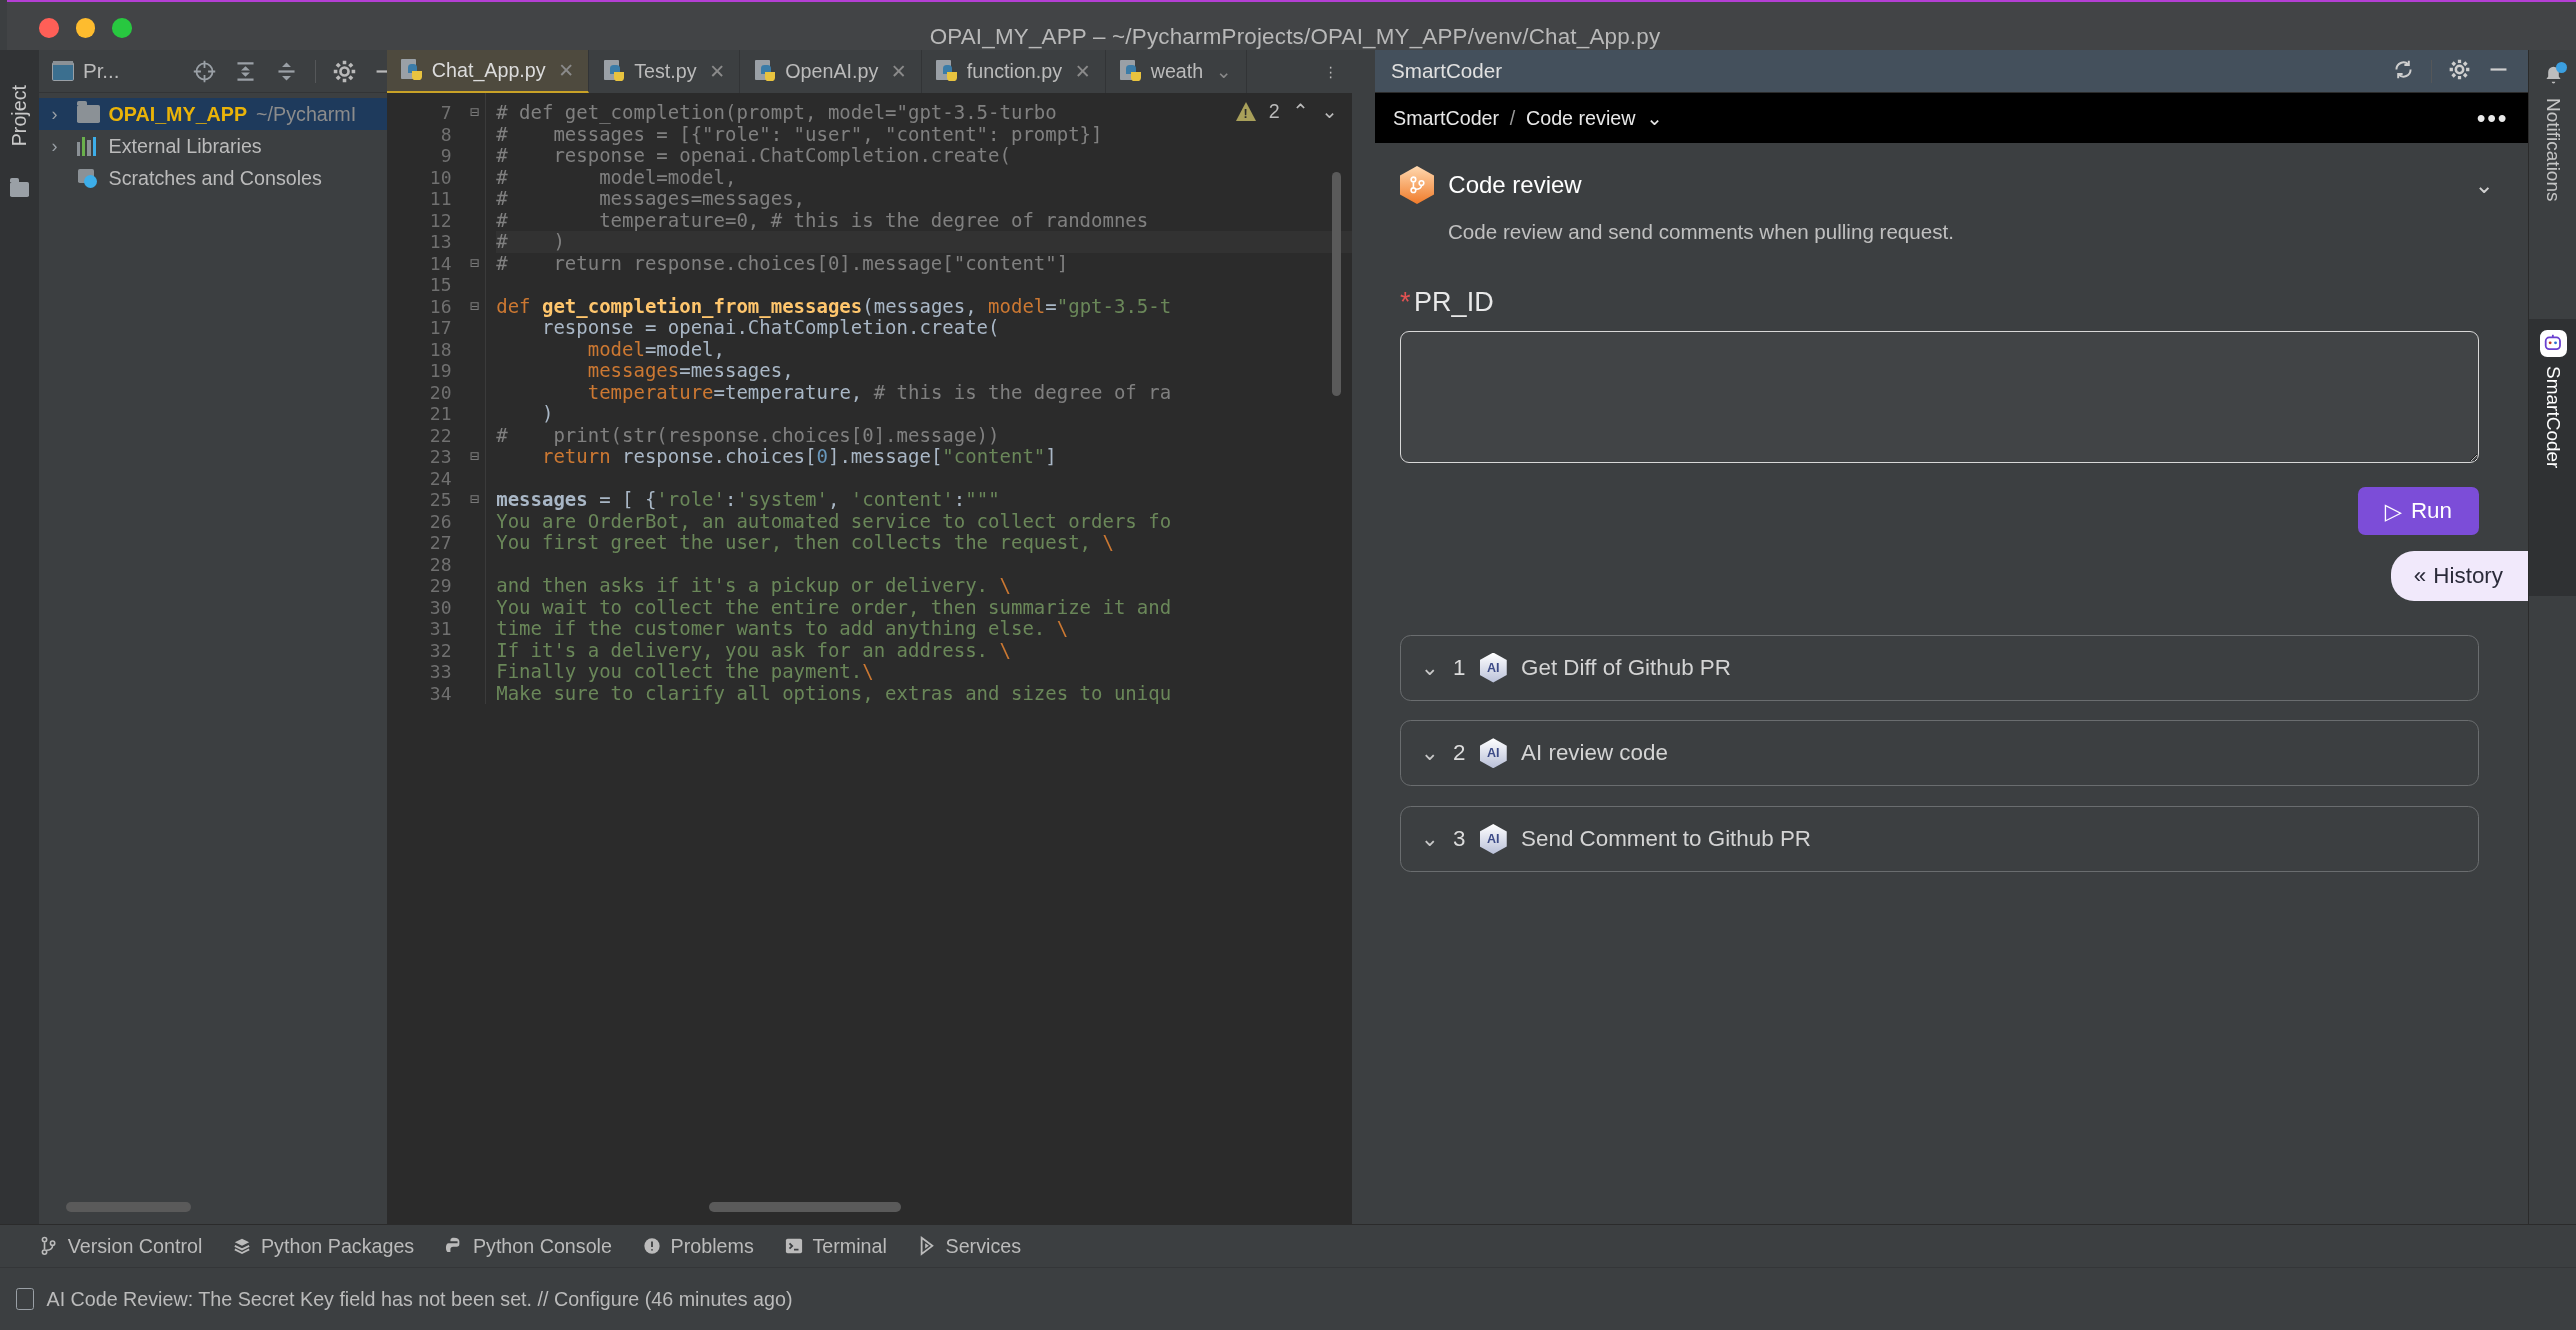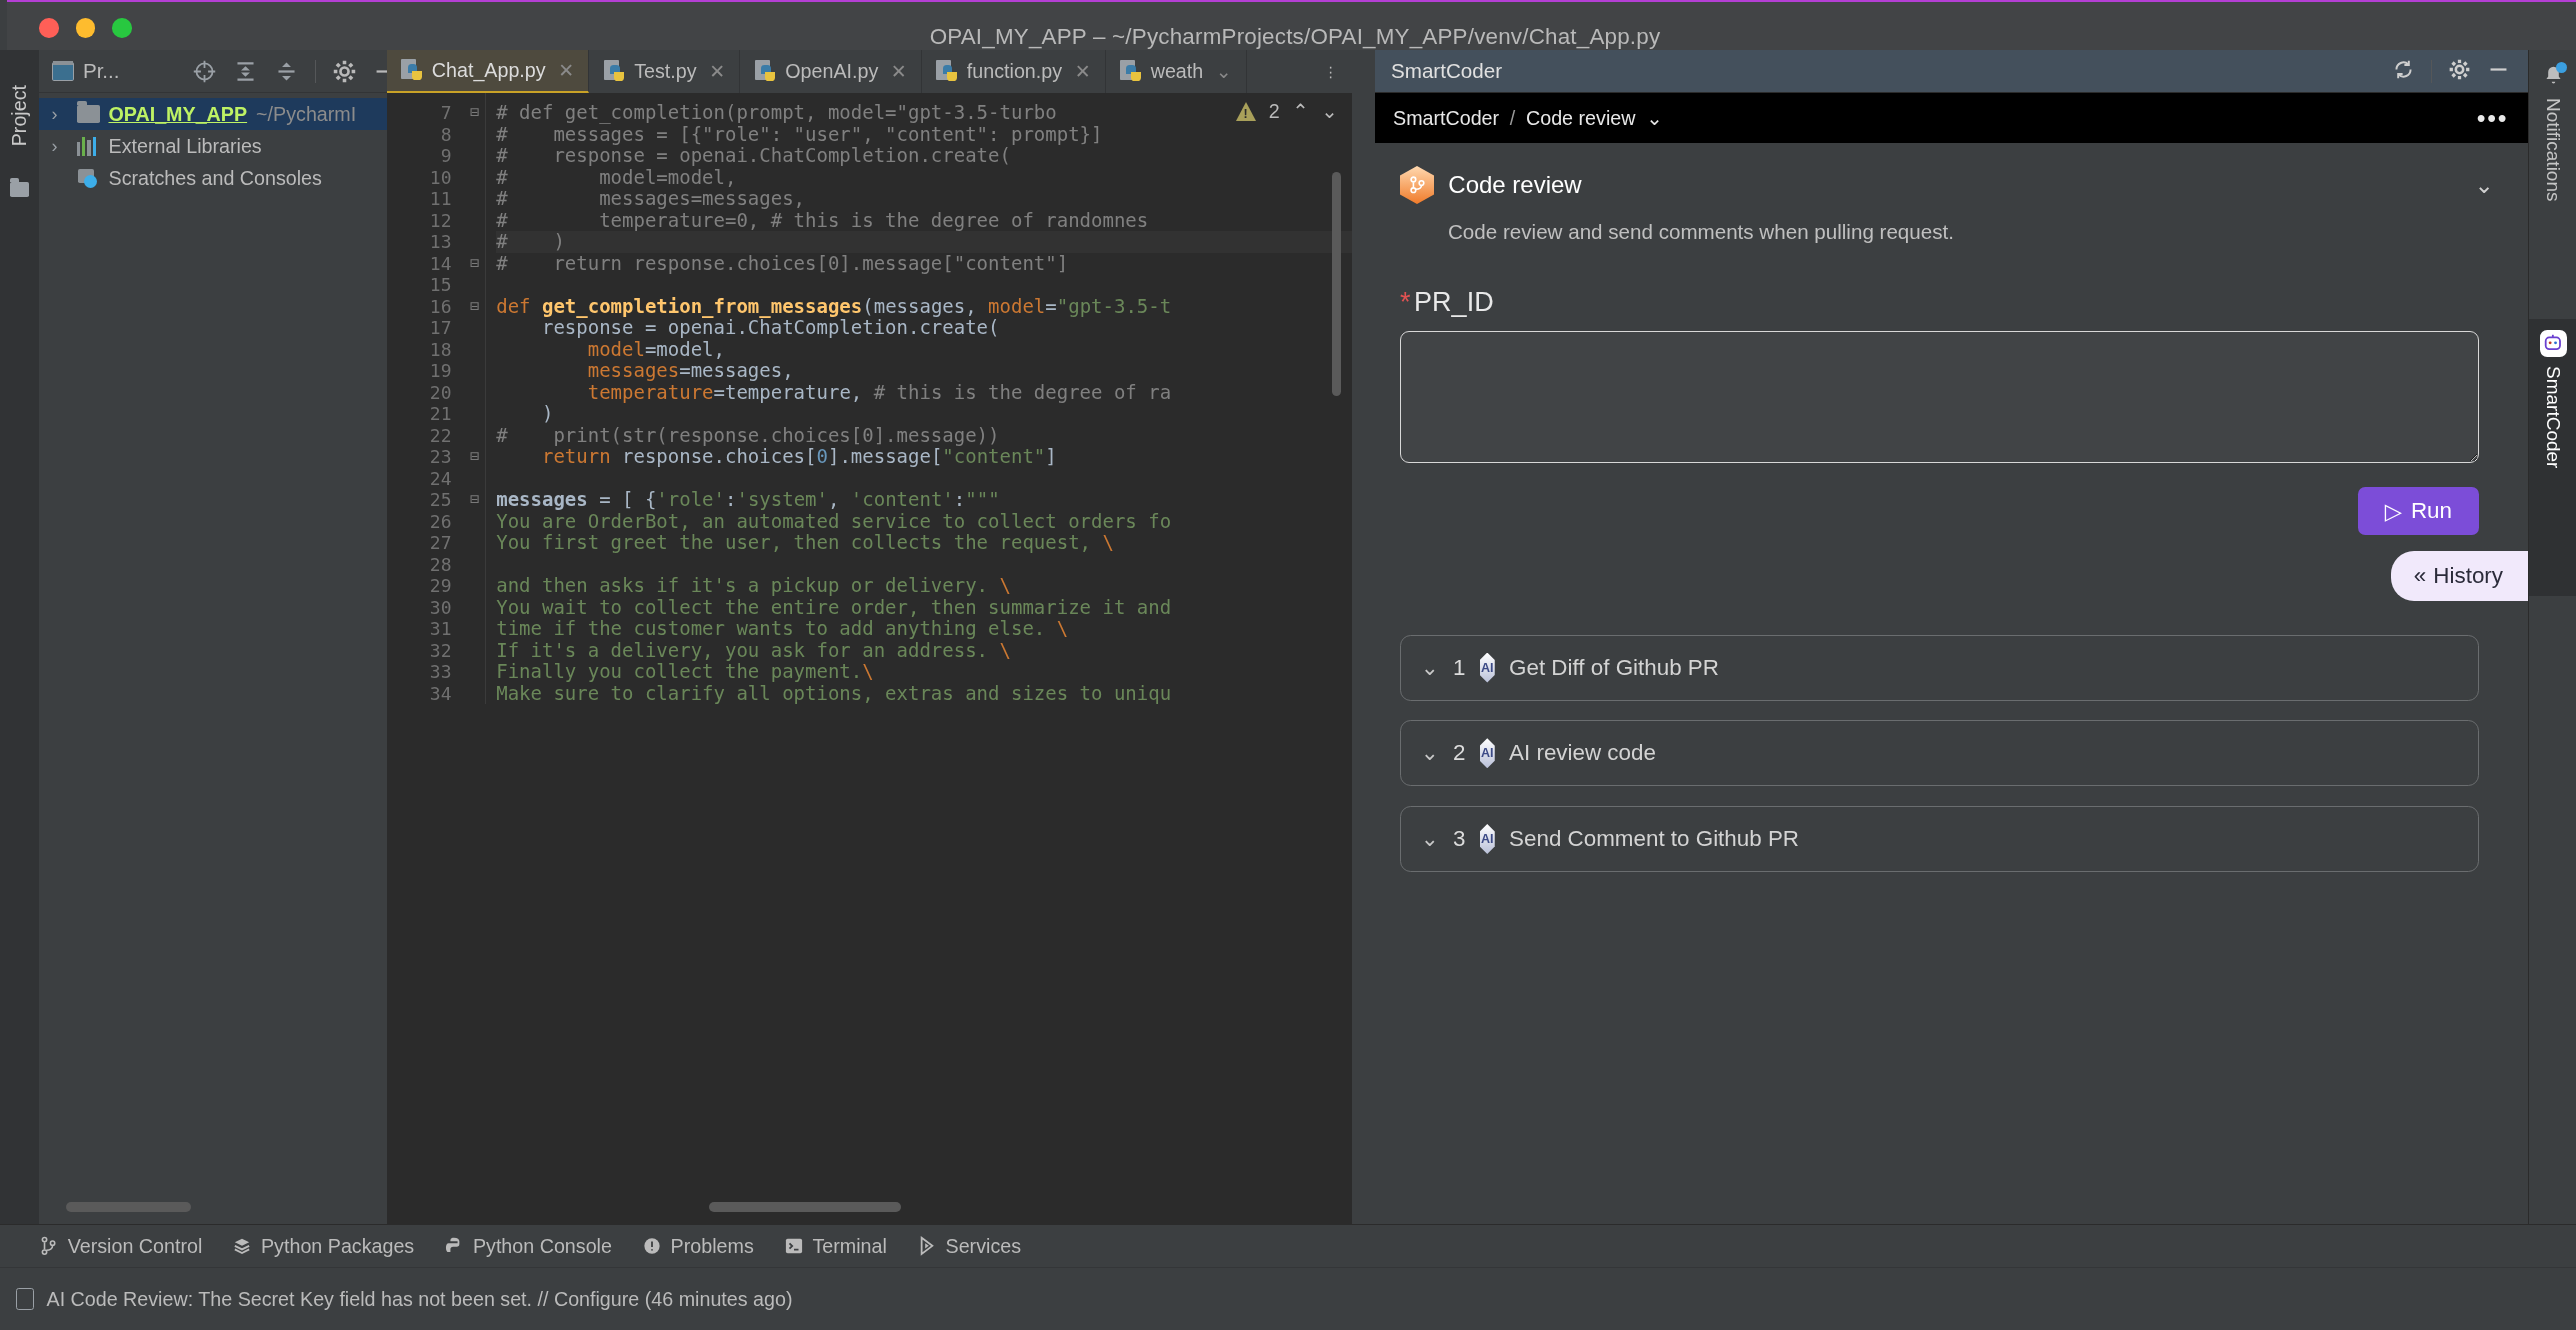--- a/index.html
+++ b/index.html
@@ -78,21 +78,21 @@
   .hicon { width: 25px; height: 25px; position: relative; }
   .divider-v { width: 0.9px; height: 23px; background: #555759; }
 
   .tree { padding-top: 5.4px; }
   .trow {
     height: 32px; display: flex; align-items: center; gap: 9px;
     padding-left: 12.5px; color: #bbbbbb; font-size: 19.7px; white-space: nowrap;
   }
   .trow.sel { background: #1e3a5c; }
   .chev { width: 16px; color: #9aa0a6; font-size: 18px; line-height: 1; }
-  .tlabel-strong { font-weight: bold; color: #bef264; text-decoration: underline; }
+  .tlabel-strong { font-weight: bold; color: #eab308; }
   .tpath { color: #8c8c8c; }
   .ficon {
     width: 23px; height: 18px; background: #8b9196; border-radius: 1.8px; position: relative;
   }
   .ficon::before {
     content: ""; position: absolute; left: 0; top: -4.5px; width: 10.7px; height: 4.5px;
     background: #8b9196; border-radius: 1.8px 1.8px 0 0;
   }
   .libicon { width: 23px; height: 19.7px; display: flex; gap: 1.8px; align-items: flex-end; }
   .libicon i { width: 3.6px; background: #8b9196; display: block; }
@@ -214,21 +214,21 @@
 
   .steps { margin-top: 34px; display: flex; flex-direction: column; gap: 19.7px; }
   .step-card {
     width: 1079px; height: 66px; border: 1.3px solid #6a6d6f; border-radius: 10.7px;
     display: flex; align-items: center; gap: 14.3px; padding-left: 19.7px;
     color: #d4d4d4; font-size: 22.4px;
   }
   .step-chev { color: #c8c8c8; font-size: 21.5px; }
   .step-num { color: #dcdcdc; font-size: 22.4px; }
   .aibadge {
-    width: 15px; height: 30px; flex: 0 0 auto;
+    width: 27px; height: 30px; flex: 0 0 auto;
     background: linear-gradient(180deg,#ffffff,#b9c0d8);
     clip-path: polygon(50% 0%, 100% 25%, 100% 75%, 50% 100%, 0% 75%, 0% 25%);
     display: flex; align-items: center; justify-content: center;
     color: #3c4a86; font-size: 12.5px; font-weight: bold;
   }
 
   
   .rightrail {
     position: absolute; left: 2528px; top: 50px; width: 48px; height: 1174px;
     background: #3c3f41; border-left: 0.9px solid #2b2b2b;

